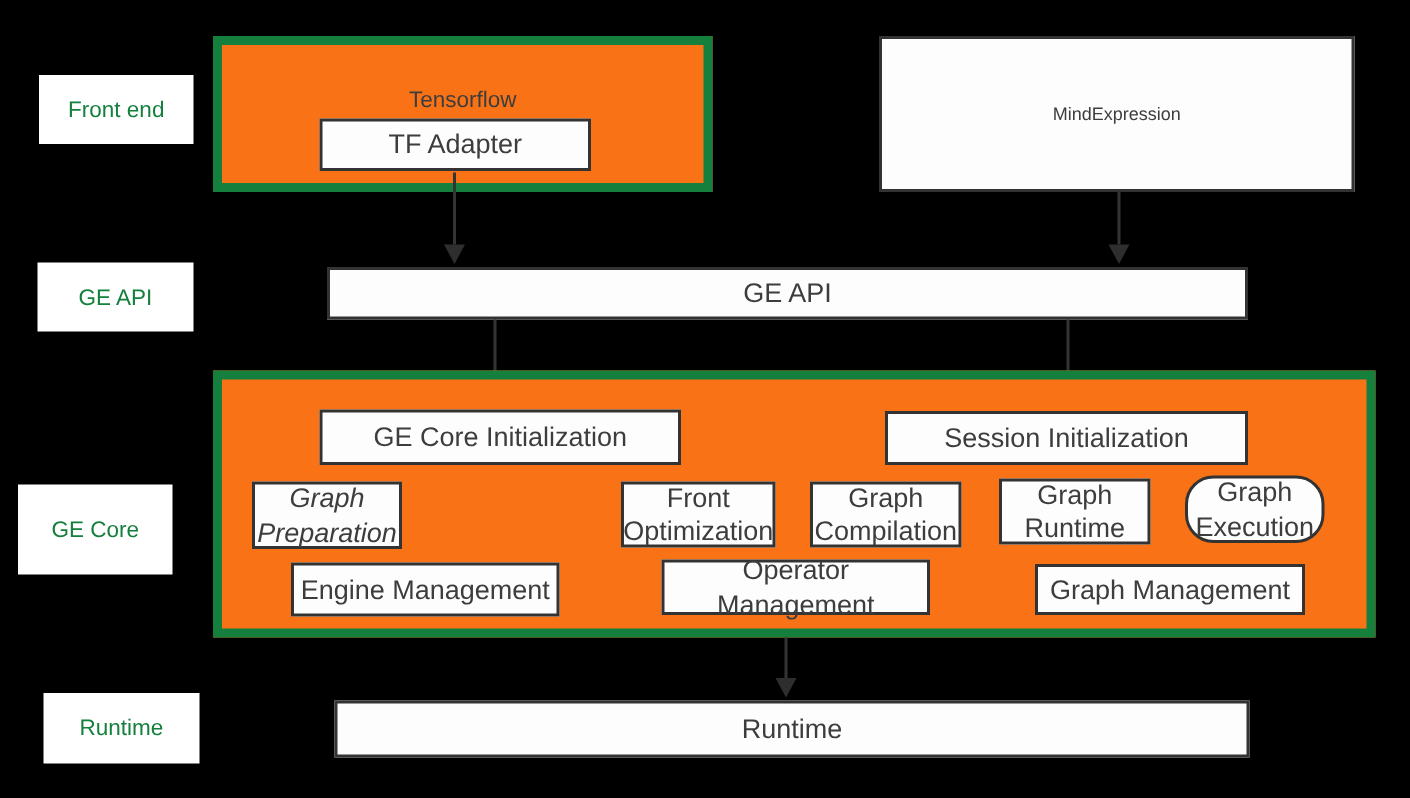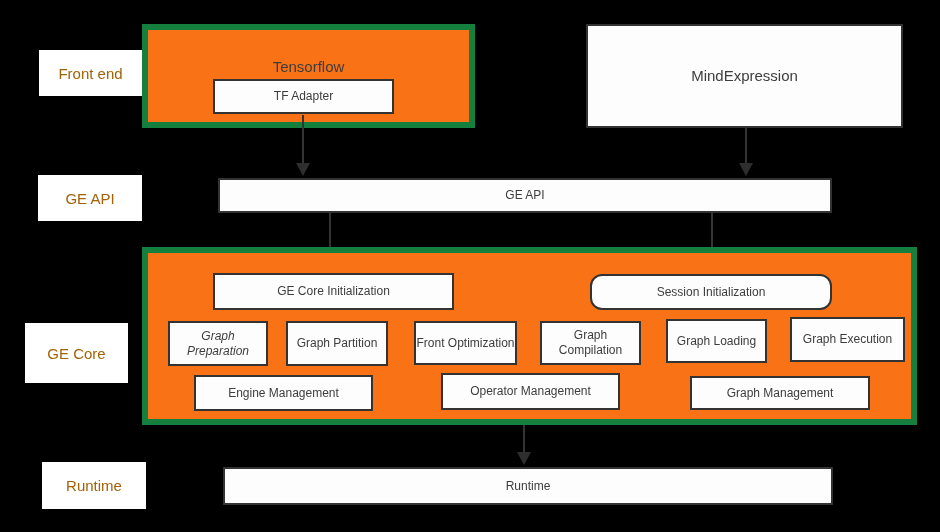--- a/index.html
+++ b/index.html
@@ -1,27 +1,27 @@
 <!DOCTYPE html>
 <html><head>
 <meta charset="utf-8">
 <style>
   html,body{margin:0;padding:0;background:#000;}
   .stage{
     position:relative;width:940px;height:532px;background:#000000;
     font-family:"Liberation Sans","DejaVu Sans",sans-serif;overflow:hidden;
   }
   .rlabel{
-    position:absolute;background:#ffffff;color:#a16207;font-size:15px;
-    display:flex;align-items:center;justify-content:center;margin-left:13px;
+    position:absolute;background:#ffffff;color:#15803d;font-size:15px;
+    display:flex;align-items:center;justify-content:center;
   }
   .box{
     position:absolute;background:#fdfdfd;border:2px solid #333333;color:#3d3d3d;
     display:flex;align-items:center;justify-content:center;text-align:center;
-    font-size:12px;line-height:1.25;box-sizing:border-box;
+    font-size:18px;line-height:1.25;box-sizing:border-box;
   }
   .container-box{
     position:absolute;background:#f97316;border:6px solid #15803d;box-sizing:border-box;
   }
   .outer-title{
     position:absolute;left:0;top:28px;width:100%;text-align:center;
     color:#3d3d3d;font-size:15px;
   }
   .arrow{
     position:absolute;width:2px;background:#343434;
@@ -32,33 +32,33 @@
     border-top:13px solid #2e2e2e;
   }
   
   .lbl-frontend{left:26px;top:50px;width:103px;height:46px;}
   .lbl-geapi{left:25px;top:175px;width:104px;height:46px;}
   .lbl-gecore{left:12px;top:323px;width:103px;height:60px;}
   .lbl-runtime{left:29px;top:462px;width:104px;height:47px;}
   
   .tf-box{left:142px;top:24px;width:333px;height:104px;}
   .tf-adapter{left:213px;top:79px;width:181px;height:35px;}
-  .me-box{left:586px;top:24px;width:317px;height:104px;font-size:15px;}
+  .me-box{left:586px;top:24px;width:317px;height:104px;font-size:12px;}
   
   .geapi-bar{left:218px;top:178px;width:614px;height:35px;}
   
   .gecore{left:142px;top:247px;width:775px;height:178px;}
   .gecore-init{left:213px;top:273px;width:241px;height:37px;}
-  .session-init{left:590px;top:274px;width:242px;height:36px;border-radius:12px;}
+  .session-init{left:590px;top:274px;width:242px;height:36px;}
   .m-prep{left:168px;top:321px;width:100px;height:45px;font-style:italic;}
   .m-part{left:286px;top:321px;width:102px;height:45px;}
   .m-opt{left:414px;top:321px;width:103px;height:44px;}
   .m-comp{left:540px;top:321px;width:101px;height:44px;}
   .m-load{left:666px;top:319px;width:101px;height:44px;}
-  .m-exec{left:790px;top:317px;width:115px;height:45px;}
+  .m-exec{left:790px;top:317px;width:93px;height:45px;border-radius:19px;}
   .mg-engine{left:194px;top:375px;width:179px;height:36px;}
   .mg-operator{left:441px;top:373px;width:179px;height:37px;}
   .mg-graph{left:690px;top:376px;width:180px;height:34px;}
   
   .runtime-bar{left:223px;top:467px;width:610px;height:38px;}
   
   .a1{left:302px;top:115px;height:48px;}
   .a2{left:745px;top:128px;height:35px;}
   .a3{left:329px;top:213px;height:45px;}
   .a4{left:711px;top:213px;height:45px;}
@@ -86,24 +86,23 @@
   <div class="box geapi-bar">GE API</div>
 
   <div class="arrow a3"></div>
   <div class="arrow a4"></div>
 
   <div class="container-box gecore"></div>
   <div class="box gecore-init">GE Core Initialization</div>
   <div class="box session-init">Session Initialization</div>
 
   <div class="box m-prep">Graph Preparation</div>
-  <div class="box m-part">Graph Partition</div>
   <div class="box m-opt">Front Optimization</div>
   <div class="box m-comp">Graph Compilation</div>
-  <div class="box m-load">Graph Loading</div>
+  <div class="box m-load">Graph Runtime</div>
   <div class="box m-exec">Graph Execution</div>
 
   <div class="box mg-engine">Engine Management</div>
   <div class="box mg-operator">Operator Management</div>
   <div class="box mg-graph">Graph Management</div>
 
   <div class="arrow a5"></div>
 
   <div class="box runtime-bar">Runtime</div>
 

